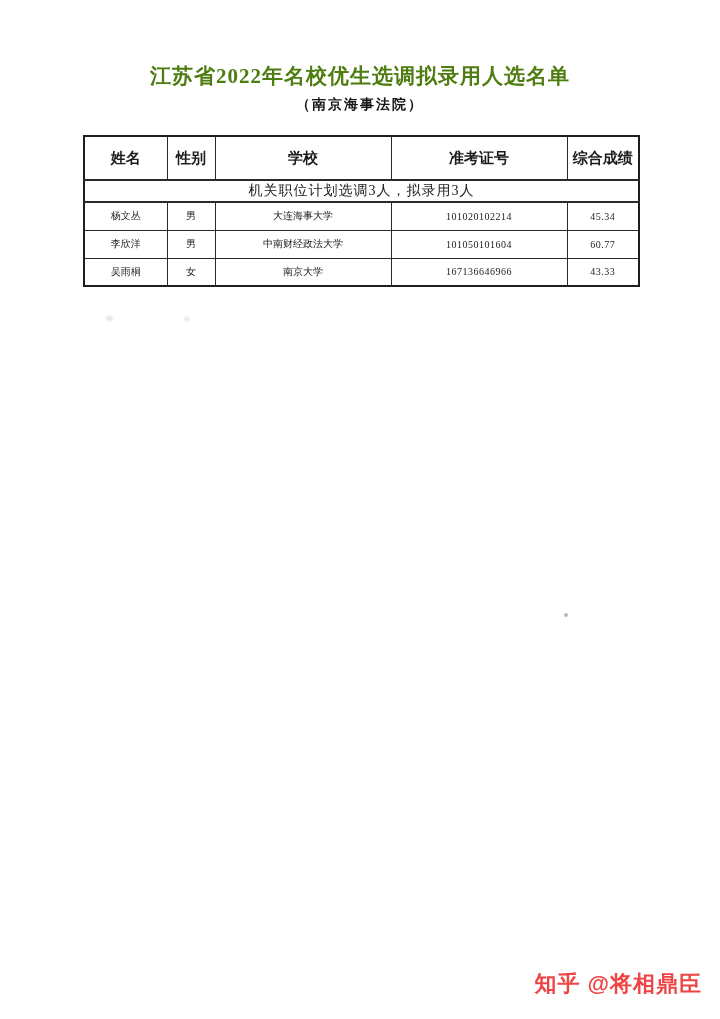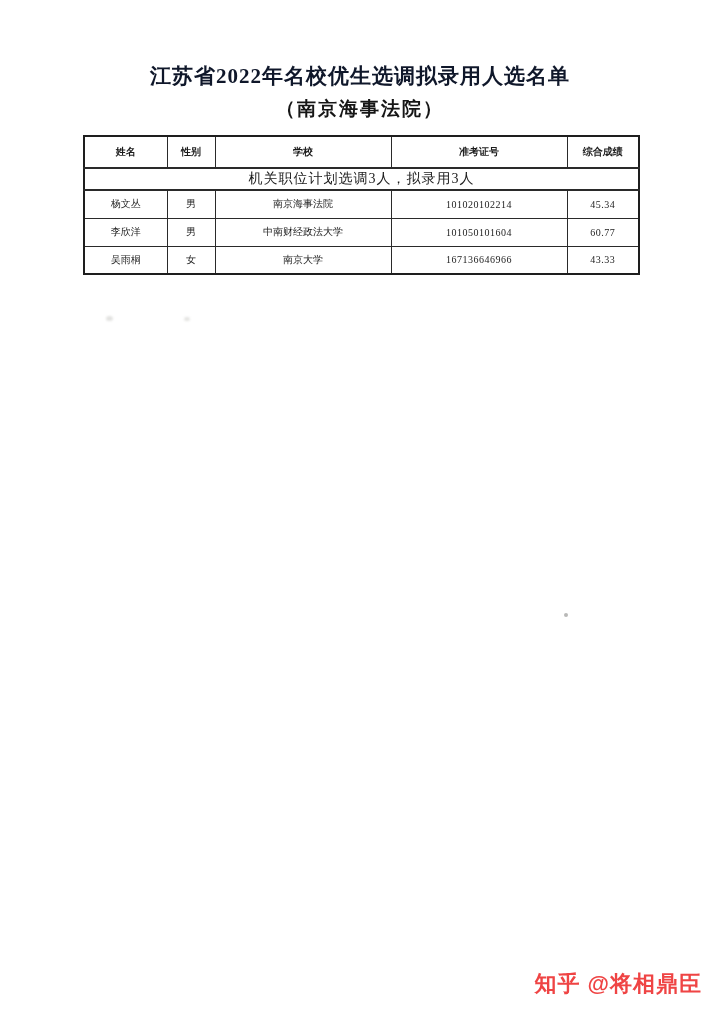--- a/index.html
+++ b/index.html
@@ -15,24 +15,24 @@
     position: absolute;
     top: 62px;
     left: 0;
     width: 100%;
     text-align: center;
   }
   .doc-title .line1 {
     font-size: 21px;
     font-weight: bold;
     letter-spacing: 1px;
-    color: #0f172a;
+    color: #4d7c0f;
   }
   .doc-title .line2 {
-    font-size: 19px;
+    font-size: 14px;
     font-weight: bold;
     letter-spacing: 2px;
     margin-top: 6px;
     color: #161616;
   }
   table.roster {
     position: absolute;
     left: 83px;
     top: 135px;
     width: 555px;
@@ -45,22 +45,22 @@
     text-align: center;
     vertical-align: middle;
     font-size: 10px;
     color: #1c1c1c;
     padding: 0 2px;
     overflow: hidden;
     white-space: nowrap;
   }
   table.roster th {
     font-weight: bold;
-    font-size: 10px;
-    height: 32px;
+    font-size: 15px;
+    height: 44px;
     border-bottom-width: 2px;
   }
   tr.group-row td {
     height: 22px;
     font-size: 14px;
     letter-spacing: 1px;
     border-bottom-width: 2px;
   }
   tr.data-row td { height: 28px; }
   td.num { font-size: 13.5px; letter-spacing: 0.5px; }
@@ -109,21 +109,21 @@
       <th>综合成绩</th>
     </tr>
   </thead>
   <tbody>
     <tr class="group-row">
       <td colspan="5">机关职位计划选调3人，拟录用3人</td>
     </tr>
     <tr class="data-row">
       <td>杨文丛</td>
       <td>男</td>
-      <td>南京海事法院</td>
+      <td>大连海事大学</td>
       <td class="num">101020102214</td>
       <td class="num">45.34</td>
     </tr>
     <tr class="data-row">
       <td>李欣洋</td>
       <td>男</td>
       <td>中南财经政法大学</td>
       <td class="num">101050101604</td>
       <td class="num">60.77</td>
     </tr>

